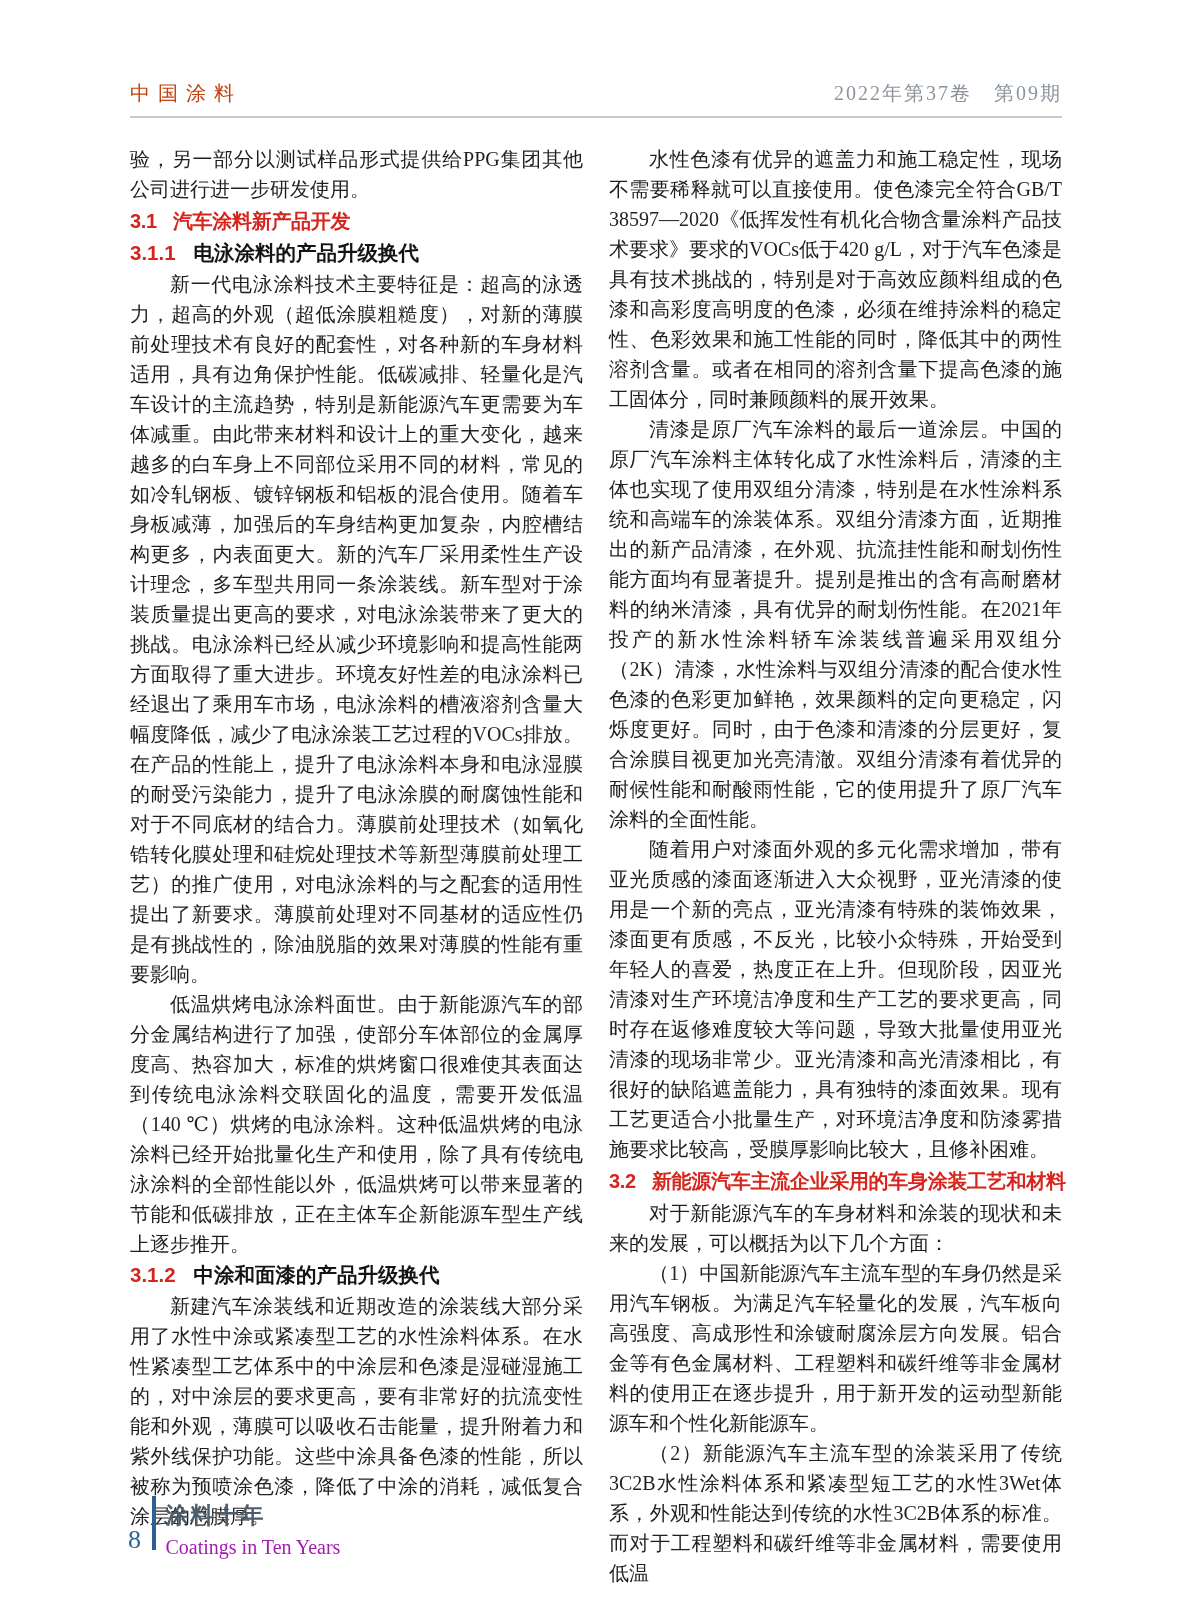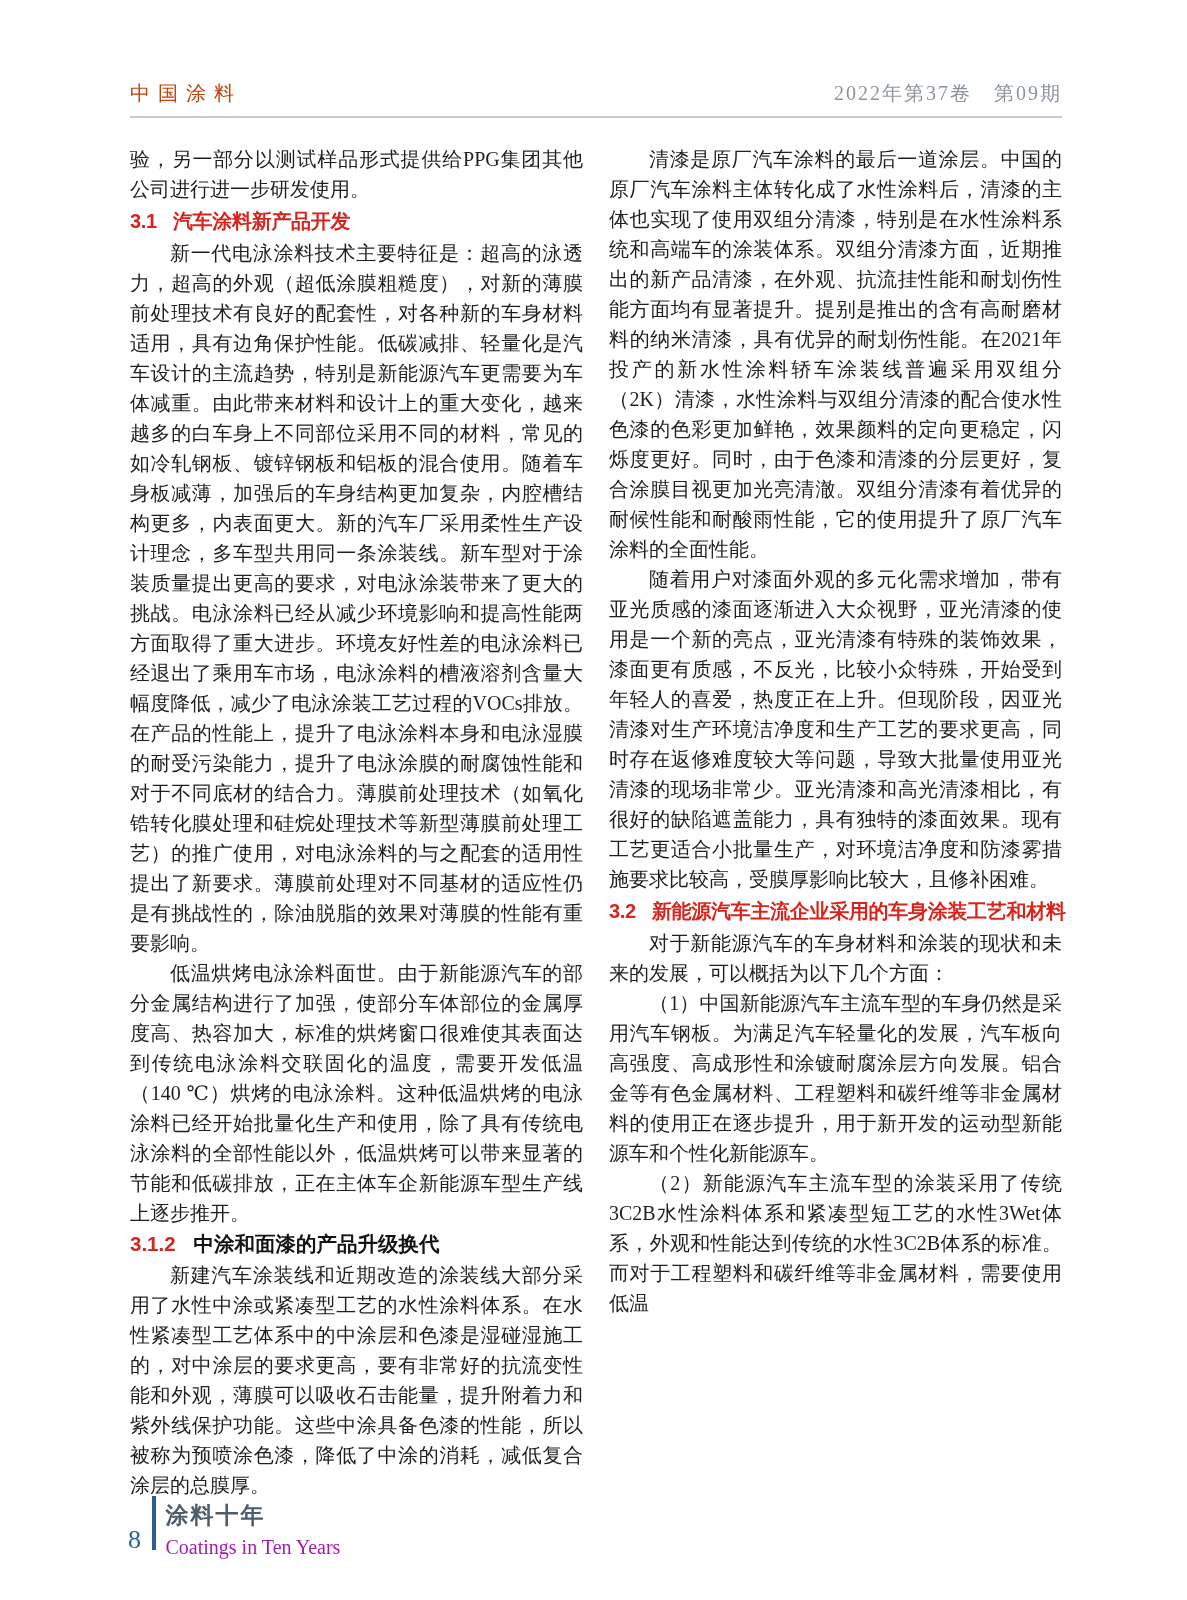--- a/index.html
+++ b/index.html
@@ -93,32 +93,36 @@
 
       <div class="col body-text">
 
         <p>验，另一部分以测试样品形式提供给PPG集团其他公司进行进一步研发使用。</p>
 
 
         <div class="h-red">
           <span class="h-num">3.1</span><span>汽车涂料新产品开发</span>
         </div>
 
+        <div class="h-sub">
+          <span class="h-num">3.1.1</span><span class="h-title">电泳涂料的产品升级换代</span>
+        </div>
 
         <p class="indent">新一代电泳涂料技术主要特征是：超高的泳透力，超高的外观（超低涂膜粗糙度），对新的薄膜前处理技术有良好的配套性，对各种新的车身材料适用，具有边角保护性能。低碳减排、轻量化是汽车设计的主流趋势，特别是新能源汽车更需要为车体减重。由此带来材料和设计上的重大变化，越来越多的白车身上不同部位采用不同的材料，常见的如冷轧钢板、镀锌钢板和铝板的混合使用。随着车身板减薄，加强后的车身结构更加复杂，内腔槽结构更多，内表面更大。新的汽车厂采用柔性生产设计理念，多车型共用同一条涂装线。新车型对于涂装质量提出更高的要求，对电泳涂装带来了更大的挑战。电泳涂料已经从减少环境影响和提高性能两方面取得了重大进步。环境友好性差的电泳涂料已经退出了乘用车市场，电泳涂料的槽液溶剂含量大幅度降低，减少了电泳涂装工艺过程的VOCs排放。在产品的性能上，提升了电泳涂料本身和电泳湿膜的耐受污染能力，提升了电泳涂膜的耐腐蚀性能和对于不同底材的结合力。薄膜前处理技术（如氧化锆转化膜处理和硅烷处理技术等新型薄膜前处理工艺）的推广使用，对电泳涂料的与之配套的适用性提出了新要求。薄膜前处理对不同基材的适应性仍是有挑战性的，除油脱脂的效果对薄膜的性能有重要影响。</p>
         <p class="indent">低温烘烤电泳涂料面世。由于新能源汽车的部分金属结构进行了加强，使部分车体部位的金属厚度高、热容加大，标准的烘烤窗口很难使其表面达到传统电泳涂料交联固化的温度，需要开发低温（140 ℃）烘烤的电泳涂料。这种低温烘烤的电泳涂料已经开始批量化生产和使用，除了具有传统电泳涂料的全部性能以外，低温烘烤可以带来显著的节能和低碳排放，正在主体车企新能源车型生产线上逐步推开。</p>
 
         <div class="h-sub">
           <span class="h-num">3.1.2</span><span class="h-title">中涂和面漆的产品升级换代</span>
         </div>
 
         <p class="indent">新建汽车涂装线和近期改造的涂装线大部分采用了水性中涂或紧凑型工艺的水性涂料体系。在水性紧凑型工艺体系中的中涂层和色漆是湿碰湿施工的，对中涂层的要求更高，要有非常好的抗流变性能和外观，薄膜可以吸收石击能量，提升附着力和紫外线保护功能。这些中涂具备色漆的性能，所以被称为预喷涂色漆，降低了中涂的消耗，减低复合涂层的总膜厚。</p>
       </div>
 
       <div class="col body-text">
+        <p class="indent">水性色漆有优异的遮盖力和施工稳定性，现场不需要稀释就可以直接使用。使色漆完全符合GB/T 38597—2020《低挥发性有机化合物含量涂料产品技术要求》要求的VOCs低于420 g/L，对于汽车色漆是具有技术挑战的，特别是对于高效应颜料组成的色漆和高彩度高明度的色漆，必须在维持涂料的稳定性、色彩效果和施工性能的同时，降低其中的两性溶剂含量。或者在相同的溶剂含量下提高色漆的施工固体分，同时兼顾颜料的展开效果。</p>
         <p class="indent">清漆是原厂汽车涂料的最后一道涂层。中国的原厂汽车涂料主体转化成了水性涂料后，清漆的主体也实现了使用双组分清漆，特别是在水性涂料系统和高端车的涂装体系。双组分清漆方面，近期推出的新产品清漆，在外观、抗流挂性能和耐划伤性能方面均有显著提升。提别是推出的含有高耐磨材料的纳米清漆，具有优异的耐划伤性能。在2021年投产的新水性涂料轿车涂装线普遍采用双组分（2K）清漆，水性涂料与双组分清漆的配合使水性色漆的色彩更加鲜艳，效果颜料的定向更稳定，闪烁度更好。同时，由于色漆和清漆的分层更好，复合涂膜目视更加光亮清澈。双组分清漆有着优异的耐候性能和耐酸雨性能，它的使用提升了原厂汽车涂料的全面性能。</p>
         <p class="indent">随着用户对漆面外观的多元化需求增加，带有亚光质感的漆面逐渐进入大众视野，亚光清漆的使用是一个新的亮点，亚光清漆有特殊的装饰效果，漆面更有质感，不反光，比较小众特殊，开始受到年轻人的喜爱，热度正在上升。但现阶段，因亚光清漆对生产环境洁净度和生产工艺的要求更高，同时存在返修难度较大等问题，导致大批量使用亚光清漆的现场非常少。亚光清漆和高光清漆相比，有很好的缺陷遮盖能力，具有独特的漆面效果。现有工艺更适合小批量生产，对环境洁净度和防漆雾措施要求比较高，受膜厚影响比较大，且修补困难。</p>
 
         <div class="h-red">
           <span class="h-num">3.2</span><span>新能源汽车主流企业采用的车身涂装工艺和材料</span>
         </div>
 
         <p class="indent">对于新能源汽车的车身材料和涂装的现状和未来的发展，可以概括为以下几个方面：</p>
         <p class="indent">（1）中国新能源汽车主流车型的车身仍然是采用汽车钢板。为满足汽车轻量化的发展，汽车板向高强度、高成形性和涂镀耐腐涂层方向发展。铝合金等有色金属材料、工程塑料和碳纤维等非金属材料的使用正在逐步提升，用于新开发的运动型新能源车和个性化新能源车。</p>
         <p class="indent">（2）新能源汽车主流车型的涂装采用了传统3C2B水性涂料体系和紧凑型短工艺的水性3Wet体系，外观和性能达到传统的水性3C2B体系的标准。而对于工程塑料和碳纤维等非金属材料，需要使用低温</p>

